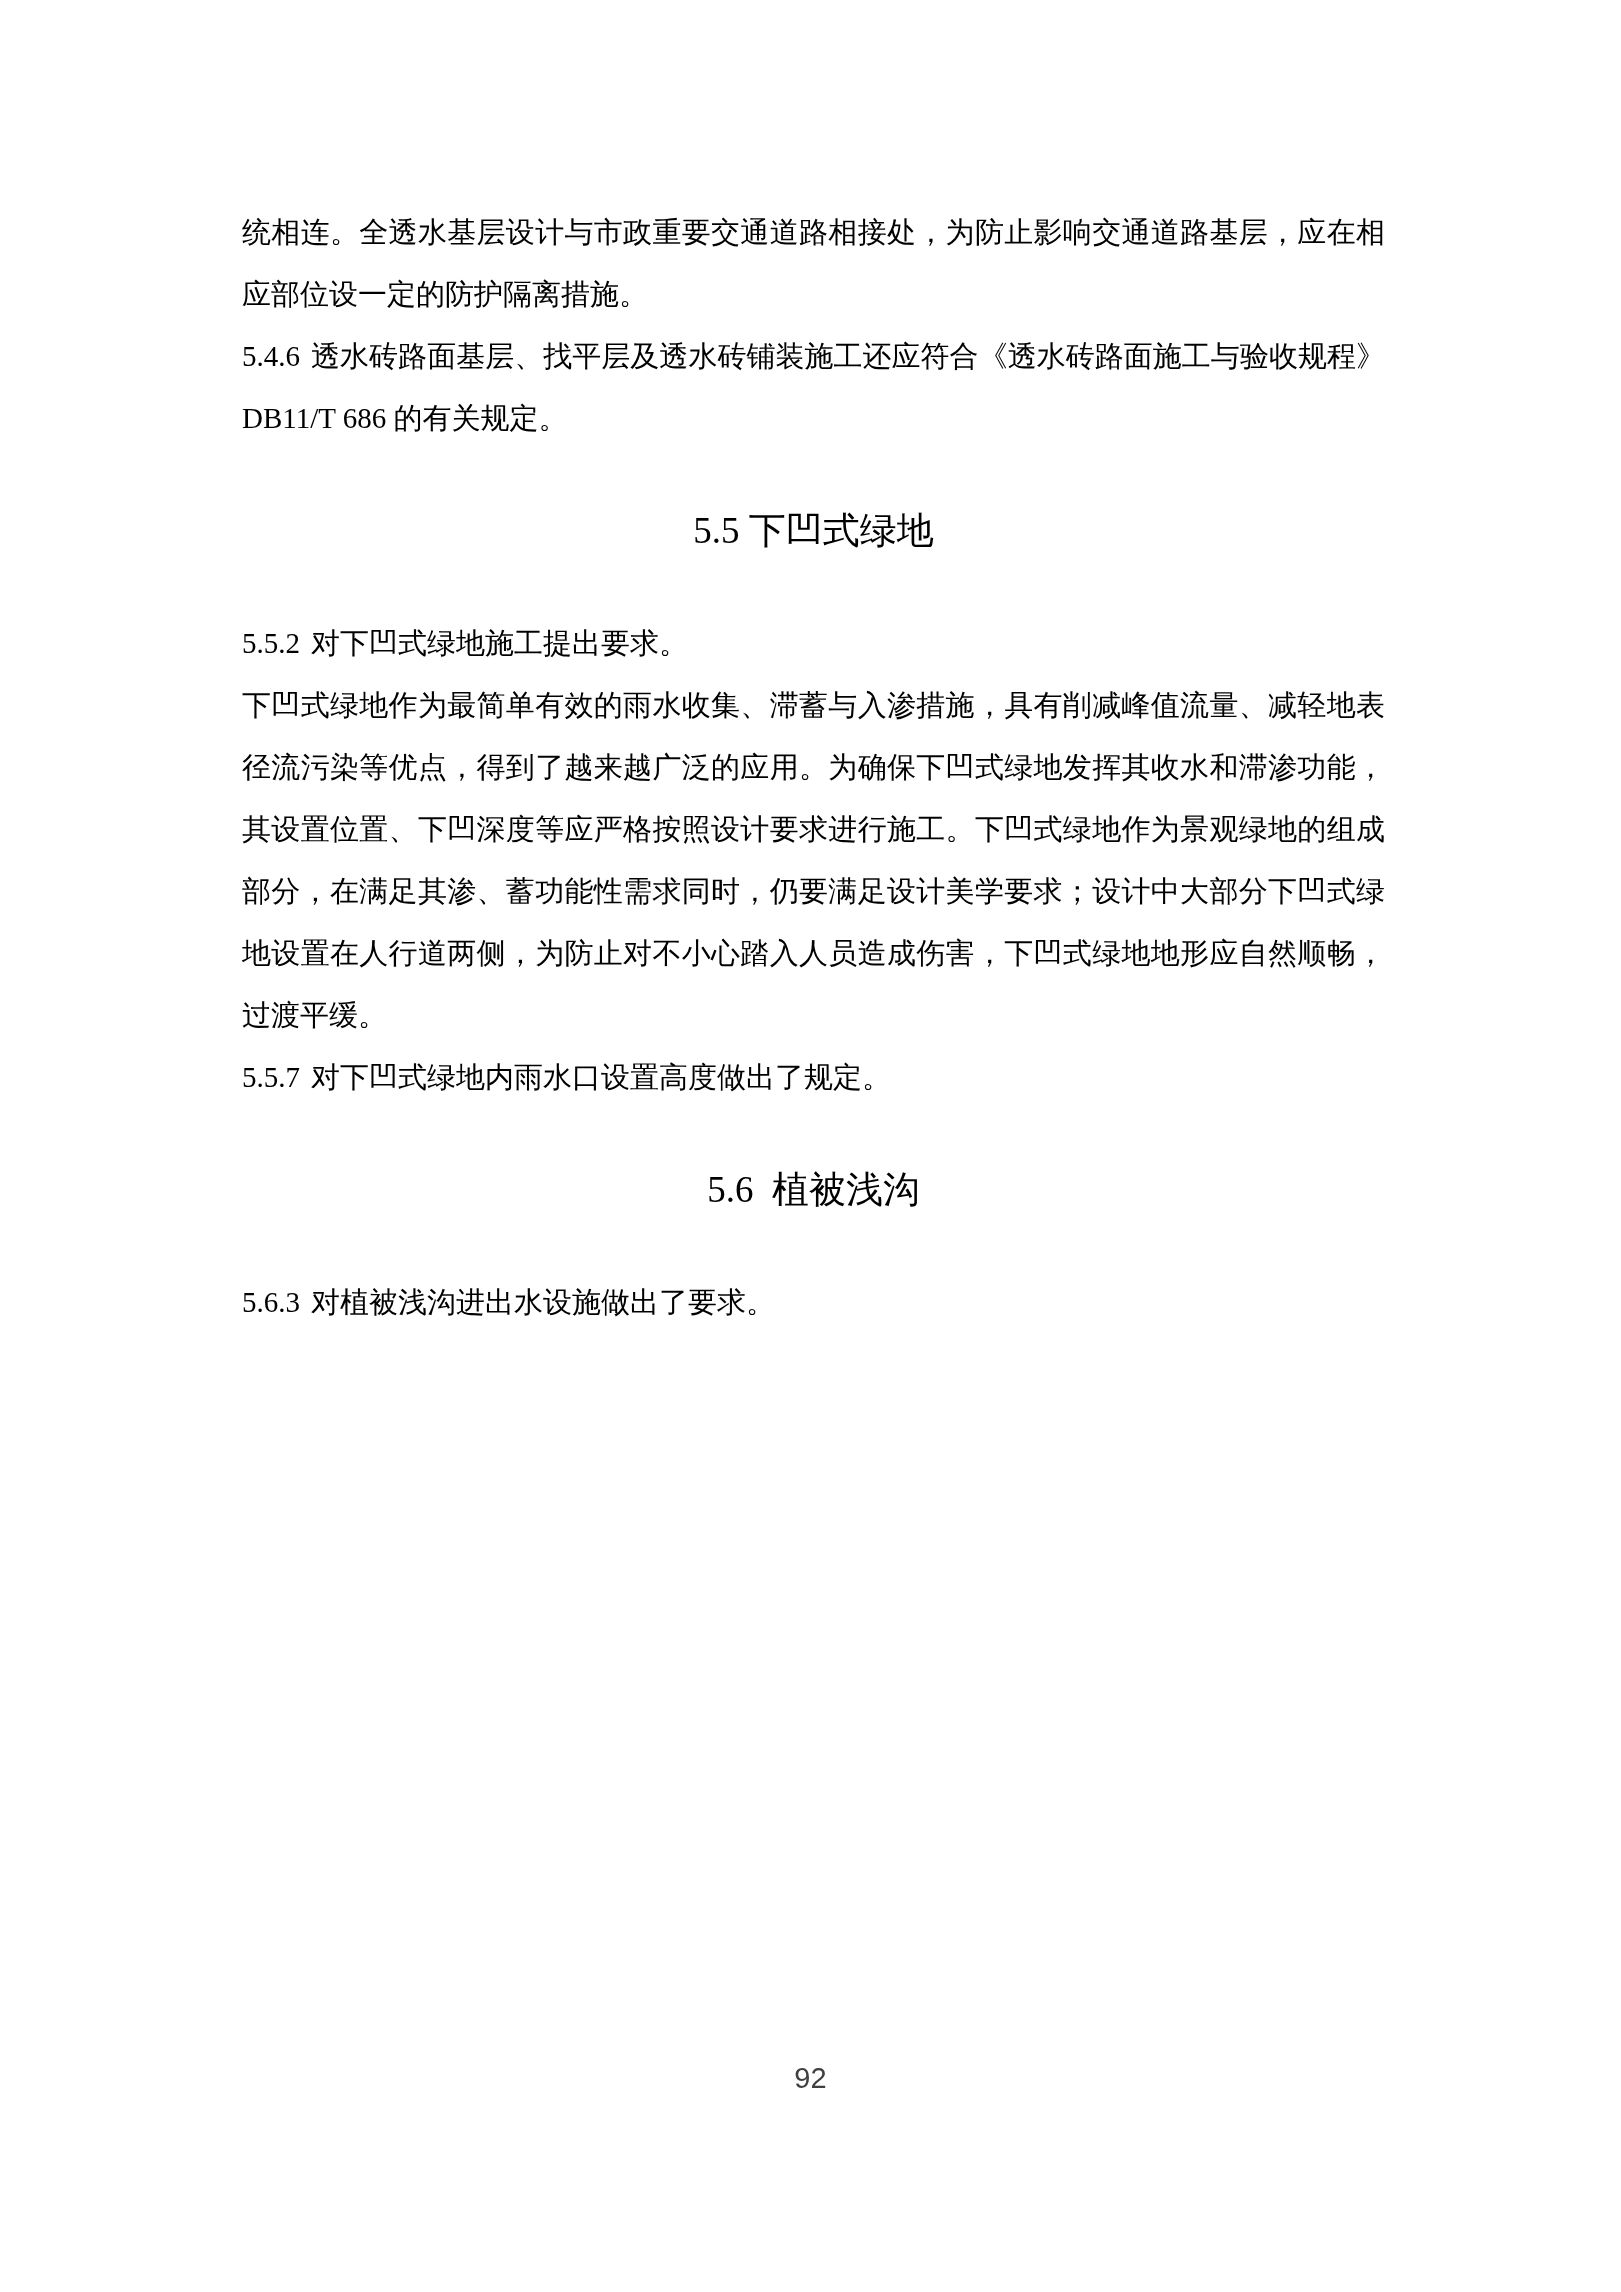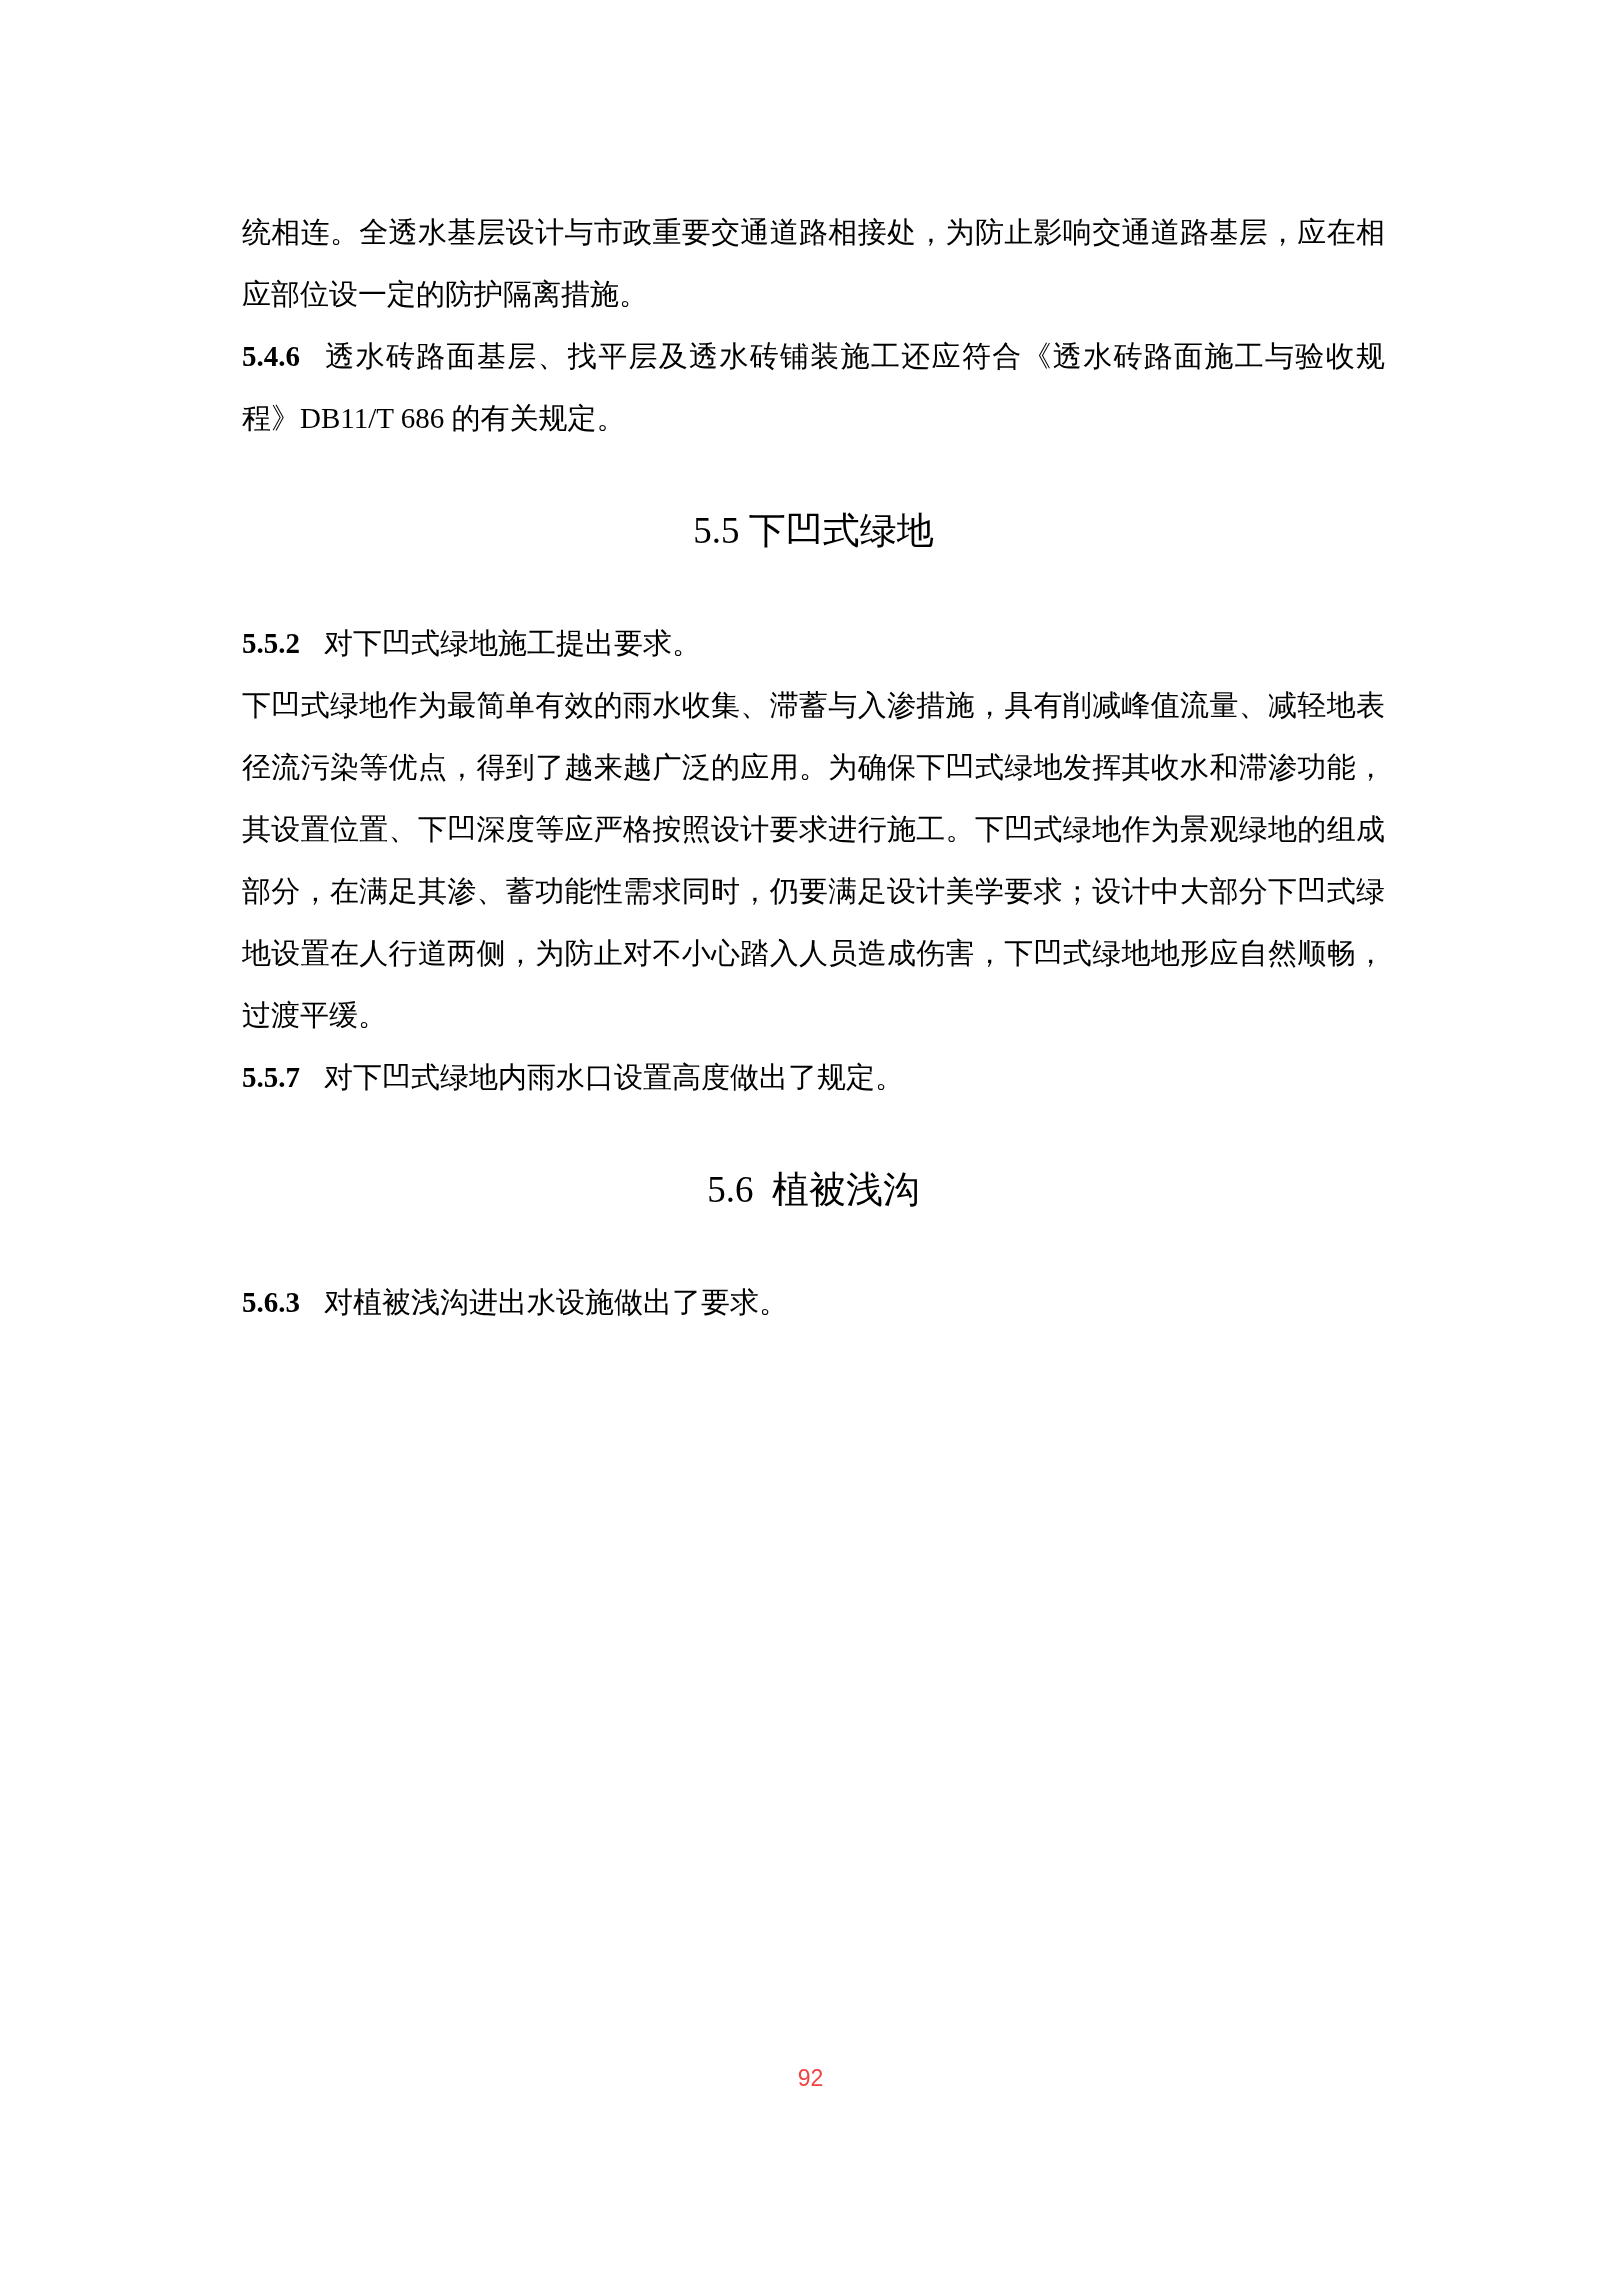--- a/index.html
+++ b/index.html
@@ -27,41 +27,41 @@
   }
   .para {
     margin: 0;
     font-size: 29px;
     line-height: 62px;
     text-align: justify;
     text-justify: inter-ideograph;
     word-break: break-all;
   }
   .clause-num {
-    font-weight: bold;
-    margin-right: 24px;
+    font-weight: normal;
+    margin-right: 11px;
   }
   .heading {
     margin: 59px 0 59px 0;
     font-size: 37px;
     line-height: 45px;
     font-weight: normal;
     text-align: center;
     white-space: pre;
   }
   .page-number {
     position: absolute;
     left: 0;
     top: 2063px;
     width: 1621px;
     text-align: center;
-    font-size: 23px;
+    font-size: 29px;
     line-height: 31px;
     font-family: "Liberation Sans", "DejaVu Sans", sans-serif;
-    color: #ef4444;
+    color: #404040;
   }
 </style>
 </head>
 <body>
 
 <div class="page">
 
   <main class="content">
 
     <p class="para">统相连。全透水基层设计与市政重要交通道路相接处，为防止影响交通道路基层，应在相应部位设一定的防护隔离措施。</p>

